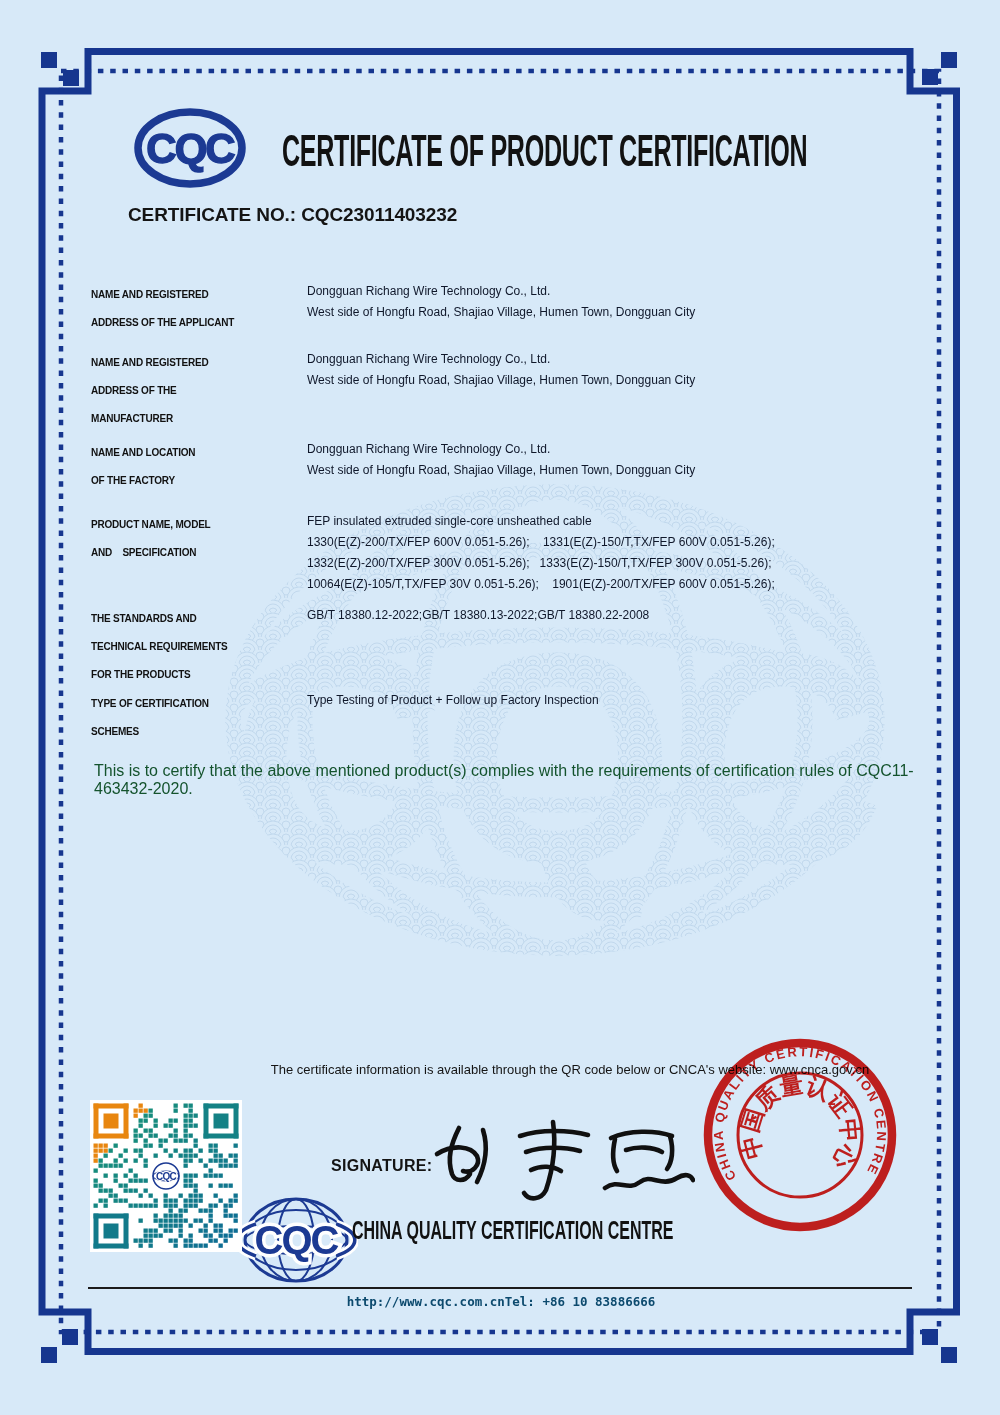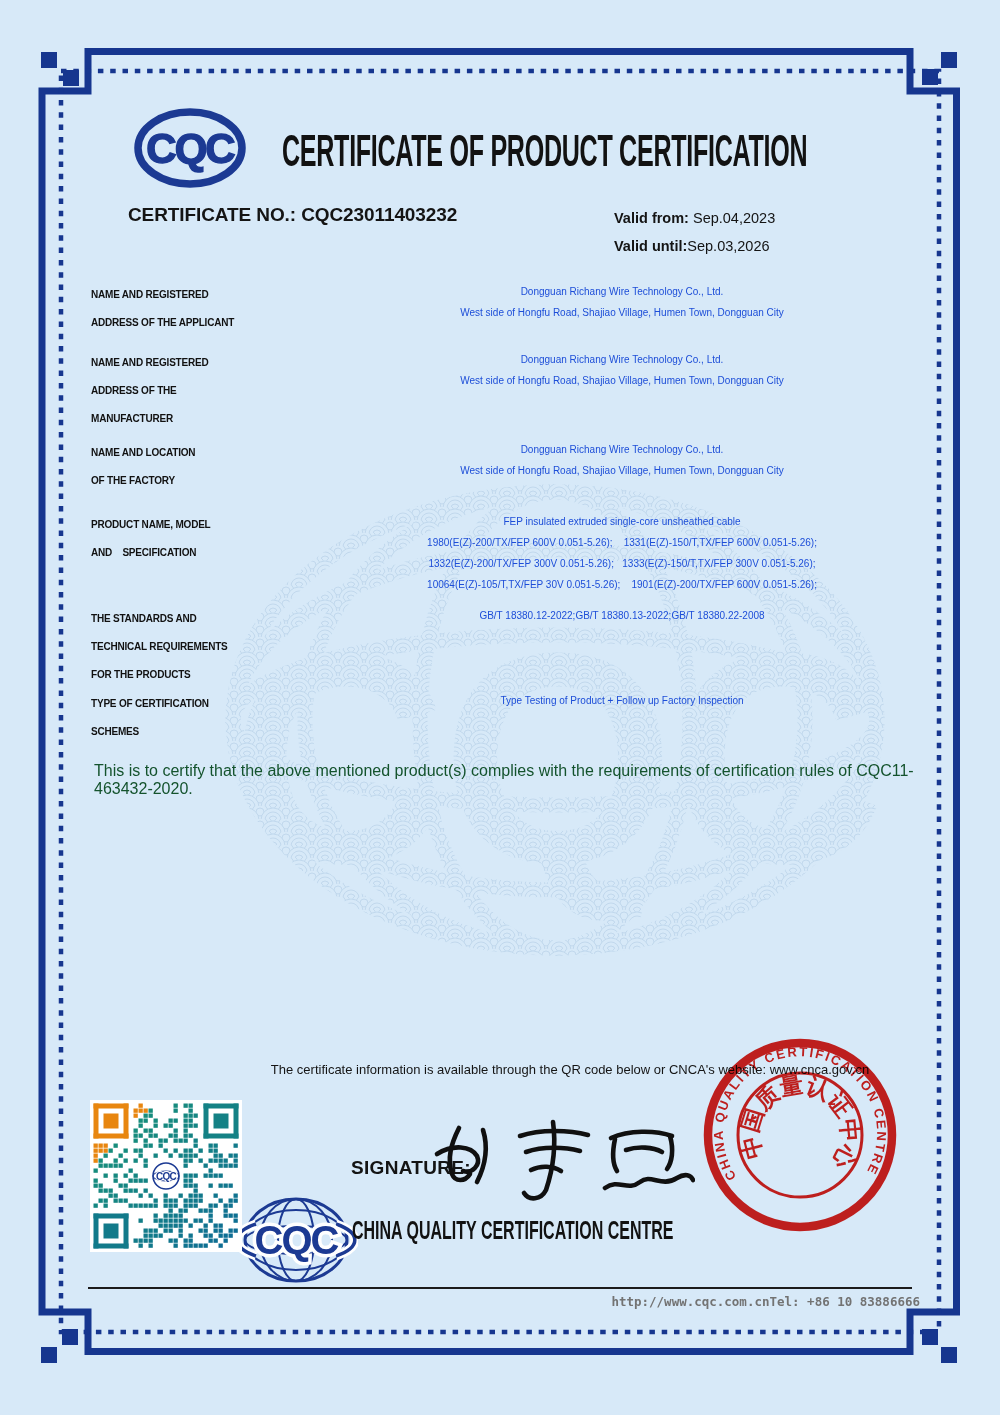--- a/index.html
+++ b/index.html
@@ -12,34 +12,34 @@
          letter-spacing:-0.5px;white-space:nowrap;transform:scaleX(0.57);transform-origin:left top;
          color:#121212;}
   .certno{position:absolute;left:128px;top:204px;z-index:2;font-size:19px;font-weight:700;letter-spacing:-0.1px;}
   .validblock{position:absolute;left:614px;top:204px;z-index:2;font-size:14.5px;line-height:28px;}
   .validblock .lab{font-weight:700;}
   .validblock .val{font-weight:400;}
   
   .row{position:absolute;left:0;width:1000px;z-index:2;}
   .row .lbl{position:absolute;left:91px;width:214px;font-weight:700;font-size:10px;line-height:28px;
             letter-spacing:-0.2px;white-space:pre-wrap;color:#111;}
-  .row .val{position:absolute;left:307px;width:630px;font-size:10px;line-height:21px;white-space:pre-wrap;color:#1d4ed8;text-align:center;}
+  .row .val{position:absolute;left:307px;width:630px;font-size:12px;line-height:21px;white-space:pre-wrap;color:#0f172a;}
   .para{position:absolute;left:94px;width:845px;z-index:2;font-size:16px;color:#14532d;}
   .qrnote{position:absolute;left:140px;top:1062px;width:860px;z-index:2;font-size:13px;text-align:center;color:#151515;}
   
   .qr{position:absolute;left:90px;top:1100px;z-index:3;}
-  .sig-label{position:absolute;left:351px;top:1157px;z-index:2;font-size:19px;font-weight:700;letter-spacing:0.3px;}
+  .sig-label{position:absolute;left:331px;top:1157px;z-index:2;font-size:16px;font-weight:700;letter-spacing:0.3px;}
   .sig-svg{position:absolute;left:425px;top:1112px;z-index:2;}
   .org-logo{position:absolute;left:238px;top:1192px;z-index:2;}
   .org-name{position:absolute;left:352px;top:1216px;z-index:2;font-size:25px;font-weight:700;white-space:nowrap;
             transform:scaleX(0.64);transform-origin:left top;color:#121212;letter-spacing:0;}
   .stamp{position:absolute;left:701px;top:1036px;z-index:4;opacity:0.95;mix-blend-mode:multiply;}
   .rule{position:absolute;left:88px;top:1287px;width:824px;height:2px;background:#1b1b1b;z-index:2;}
-  .footer{position:absolute;left:91px;top:1294px;width:820px;z-index:2;display:flex;justify-content:flex-end;
-          font-family:"DejaVu Sans Mono",monospace;font-size:12.5px;font-weight:700;color:#737373;margin-left:9px;}
+  .footer{position:absolute;left:91px;top:1294px;width:820px;z-index:2;display:flex;justify-content:center;
+          font-family:"DejaVu Sans Mono",monospace;font-size:12.5px;font-weight:700;color:#0c4a6e;}
   svg text{font-family:"Liberation Sans",sans-serif;}
 </style>
 </head>
 <body>
 
 <div class="page">
 
   <svg class="layer" width="1000" height="1415" viewBox="0 0 1000 1415" style="z-index:1;">
     <defs>
       <pattern id="sgh" patternUnits="userSpaceOnUse" width="26" height="13">
@@ -87,29 +87,20 @@
     <ellipse cx="58" cy="42" rx="52" ry="36" fill="none" stroke="#1c3a93" stroke-width="7.5"></ellipse>
     <text x="58" y="57" text-anchor="middle" font-size="42" font-weight="700" letter-spacing="-2" fill="#1c3a93" stroke="#1c3a93" stroke-width="1.5">CQC</text>
   </svg>
 
   <div class="title">CERTIFICATE OF PRODUCT CERTIFICATION</div>
 
   <div class="certno">
     <span>CERTIFICATE NO.:</span>
     <span>CQC23011403232</span>
   </div>
-  <div class="validblock">
-    <div>
-      <span class="lab">Valid from:</span>
-      <span class="val">Sep.04,2023</span>
-    </div>
-    <div>
-      <span class="lab">Valid until:</span><span class="val">Sep.03,2026</span>
-    </div>
-  </div>
 
   <div class="row" style="top:281px">
     <div class="lbl">NAME AND REGISTERED
 ADDRESS OF THE APPLICANT</div>
     <div class="val">Dongguan Richang Wire Technology Co., Ltd.
 West side of Hongfu Road, Shajiao Village, Humen Town, Dongguan City</div>
   </div>
   <div class="row" style="top:349px">
     <div class="lbl">NAME AND REGISTERED
 ADDRESS OF THE
@@ -120,21 +111,21 @@
   <div class="row" style="top:439px">
     <div class="lbl">NAME AND LOCATION
 OF THE FACTORY</div>
     <div class="val">Dongguan Richang Wire Technology Co., Ltd.
 West side of Hongfu Road, Shajiao Village, Humen Town, Dongguan City</div>
   </div>
   <div class="row" style="top:511px">
     <div class="lbl">PRODUCT NAME, MODEL
 AND    SPECIFICATION</div>
     <div class="val">FEP insulated extruded single-core unsheathed cable
-1980(E(Z)-200/TX/FEP 600V 0.051-5.26);    1331(E(Z)-150/T,TX/FEP 600V 0.051-5.26);
+1330(E(Z)-200/TX/FEP 600V 0.051-5.26);    1331(E(Z)-150/T,TX/FEP 600V 0.051-5.26);
 1332(E(Z)-200/TX/FEP 300V 0.051-5.26);   1333(E(Z)-150/T,TX/FEP 300V 0.051-5.26);
 10064(E(Z)-105/T,TX/FEP 30V 0.051-5.26);    1901(E(Z)-200/TX/FEP 600V 0.051-5.26);</div>
   </div>
   <div class="row" style="top:605px">
     <div class="lbl">THE STANDARDS AND
 TECHNICAL REQUIREMENTS
 FOR THE PRODUCTS</div>
     <div class="val">GB/T 18380.12-2022;GB/T 18380.13-2022;GB/T 18380.22-2008</div>
   </div>
   <div class="row" style="top:690px">

